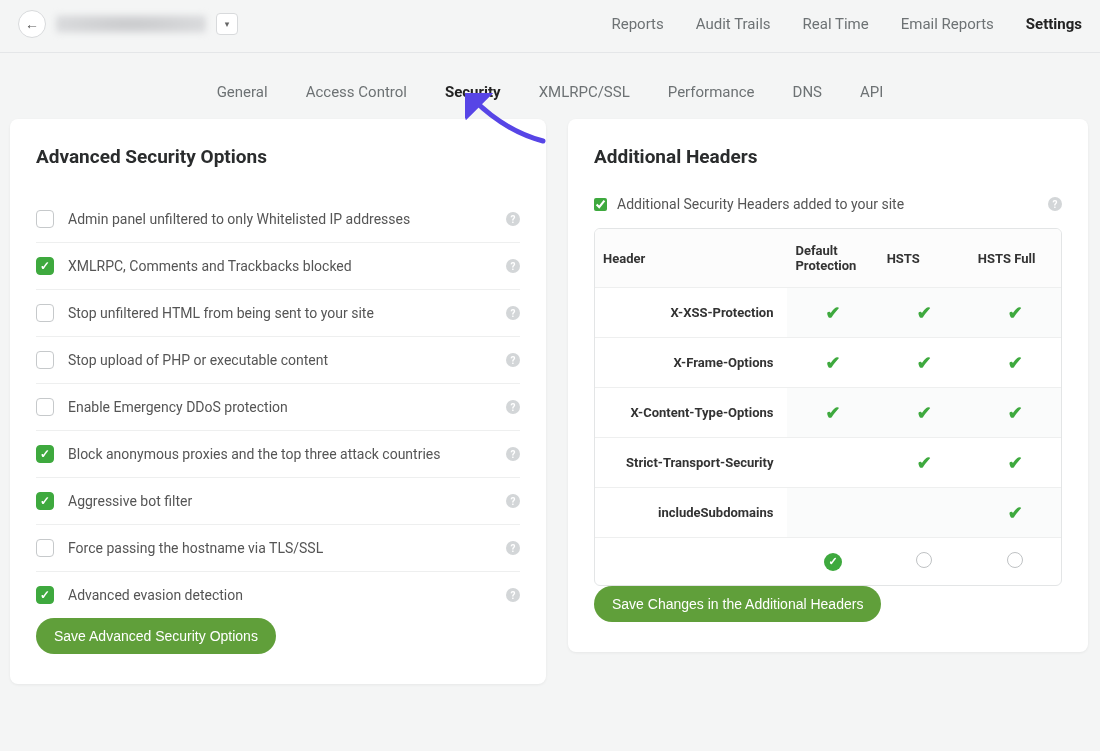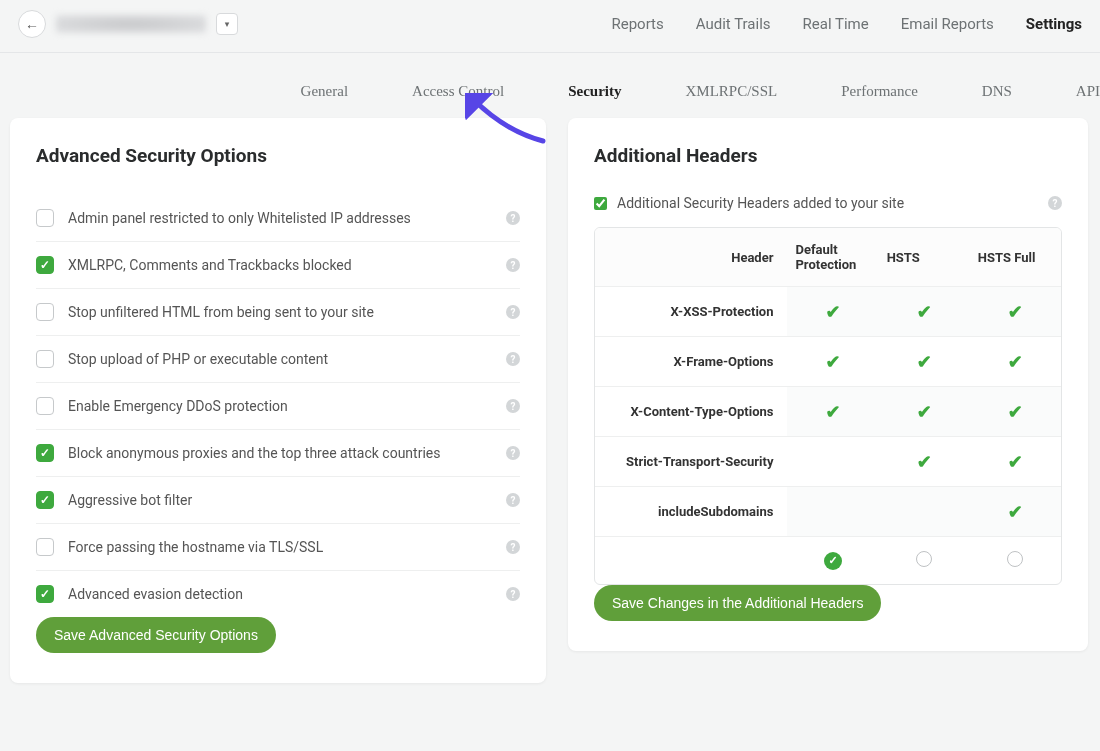--- a/index.html
+++ b/index.html
@@ -36,24 +36,23 @@
 }
 .domain-dd {
   width: 22px; height: 22px; border: 1px solid #d8dadc; border-radius: 4px;
   background: #fff; display: inline-flex; align-items: center; justify-content: center;
   font-size: 9px; color: #666; cursor: pointer;
 }
 .nav-links { display: flex; gap: 32px; }
 .nav-links a { color: #6d7274; font-size: 15px; text-decoration: none; cursor: pointer; }
 .nav-links a.active { color: #222; font-weight: 700; }
 .tabs {
-  display: flex; justify-content: flex-end; gap: 64px;
+  display: flex; justify-content: center; gap: 38px;
   padding: 30px 0 18px 0;
   position: relative;
-  font-family: Liberation Serif, serif;
 }
 .tabs a { color: #6d7274; font-size: 15px; text-decoration: none; cursor: pointer; }
 .tabs a.active { color: #222; font-weight: 700; }
 .arrow-annot {
   position: absolute;
   left: 465px; top: 40px;
   pointer-events: none;
 }
 .cards-row { display: flex; gap: 22px; padding: 0 10px; align-items: flex-start; }
 .card {
@@ -95,21 +94,21 @@
 }
 .native-cb { width: 13px; height: 13px; accent-color: #3ea93e; cursor: pointer; }
 .ah-top-label { flex: 1; font-size: 14px; color: #555; }
 .ah-table {
   width: 100%; border: 1px solid #e3e5e6; border-radius: 6px;
   border-collapse: separate; border-spacing: 0; overflow: hidden;
   table-layout: fixed;
 }
 .ah-table th, .ah-table td { padding: 14px 8px; font-size: 13px; }
 .ah-table thead th { background: #fcfcfc; font-weight: 700; color: #333; text-align: left; }
-.ah-table thead th:first-child { text-align: right; padding-right: 14px; }
+.ah-table thead th:first-child { text-align: left; padding-right: 14px; }
 .ah-table tbody td:first-child { text-align: right; font-weight: 700; color: #333; padding-right: 14px; }
 .ah-table tbody td { text-align: center; border-top: 1px solid #eeefef; }
 .ah-table tbody tr:nth-child(odd) td:not(:first-child) { background: #fafbfb; }
 .tick { color: #3ea93e; font-size: 18px; font-weight: 900; }
 .radio-sel {
   width: 18px; height: 18px; border-radius: 50%;
   background: #3ea93e; display: inline-flex; align-items: center; justify-content: center;
   cursor: pointer;
 }
 .radio-sel::after { content: "✓"; color: #fff; font-size: 11px; font-weight: 700; }
@@ -161,21 +160,21 @@
   </svg>
 </div>
 
 <div class="cards-row">
 
   <section class="card card-left">
     <h2>Advanced Security Options</h2>
     <div id="opts-list">
         <div class="opt-row">
           <span class="checkbox"></span>
-          <span class="opt-label">Admin panel restricted to only Whitelisted IP addresses</span>
+          <span class="opt-label">Admin panel unfiltered to only Whitelisted IP addresses</span>
           <span class="help-ic">?</span>
         </div>
         <div class="opt-row">
           <span class="checkbox checked"></span>
           <span class="opt-label">XMLRPC, Comments and Trackbacks blocked</span>
           <span class="help-ic">?</span>
         </div>
         <div class="opt-row">
           <span class="checkbox"></span>
           <span class="opt-label">Stop unfiltered HTML from being sent to your site</span>

